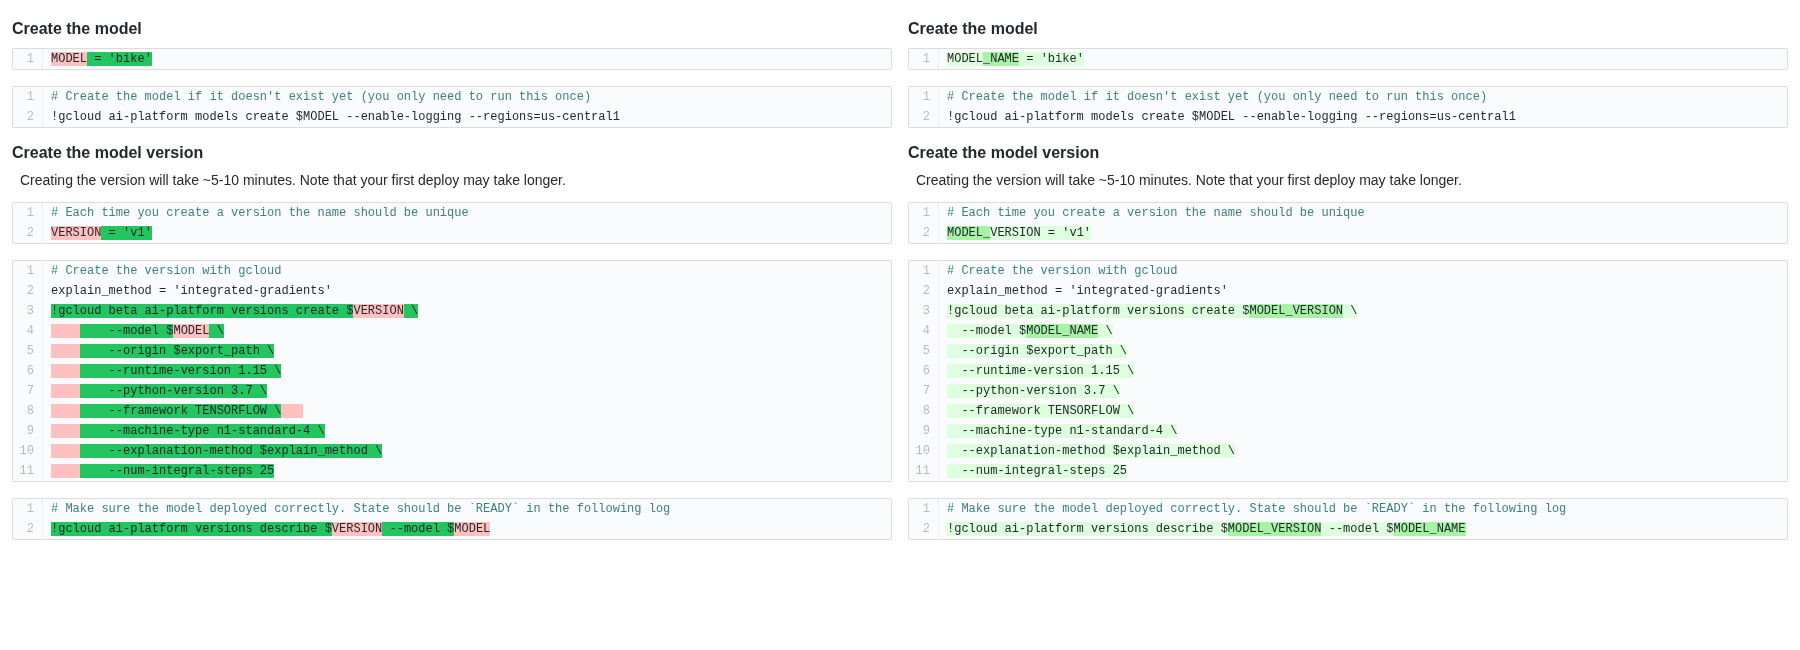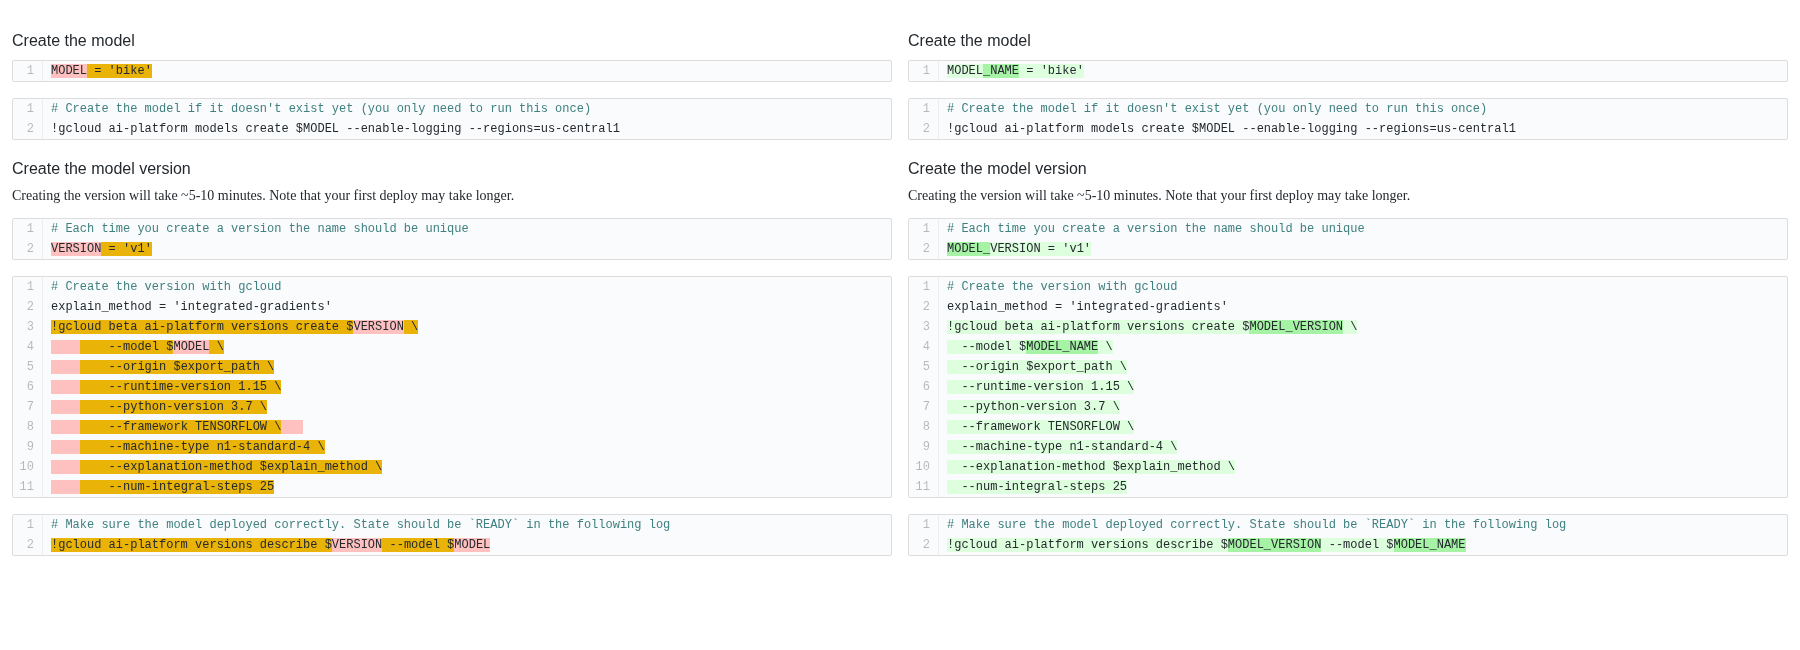--- a/index.html
+++ b/index.html
@@ -14,29 +14,28 @@
   .diff-container {
     display: flex;
     gap: 16px;
   }
   .diff-side {
     flex: 1;
     min-width: 0;
   }
   h3 {
     font-size: 16px;
-    font-weight: 400;
-    margin: 20px 0 10px 0;
+    font-weight: 700;
+    margin: 8px 0 10px 0;
     color: #24292e;
   }
   p.desc {
     font-size: 14px;
-    margin: 8px 0 14px 0;
+    margin: 8px 0 14px 8px;
     color: #24292e;
-    font-family: Liberation Serif, serif;
   }
   .code-block {
     border: 1px solid #ddd;
     border-radius: 2px;
     background: #fafbfc;
     margin: 0 0 16px 0;
     overflow: hidden;
   }
   .code-line {
     display: flex;
@@ -56,21 +55,21 @@
   }
   .code {
     flex: 1;
     padding: 0 8px;
     overflow: hidden;
   }
   
   .c-comment { color: #408080; }
   
   .hl-del    { background: #ffc0c0; }
-  .hl-del-soft { background: #eab308; }
+  .hl-del-soft { background: #22c55e; }
   .hl-add    { background: #a6f3a6; }
   .hl-add-soft { background: #ddffdd; }
 </style>
 </head>
 <body>
 
 <div class="diff-container">
 
   <div class="diff-side">
 

